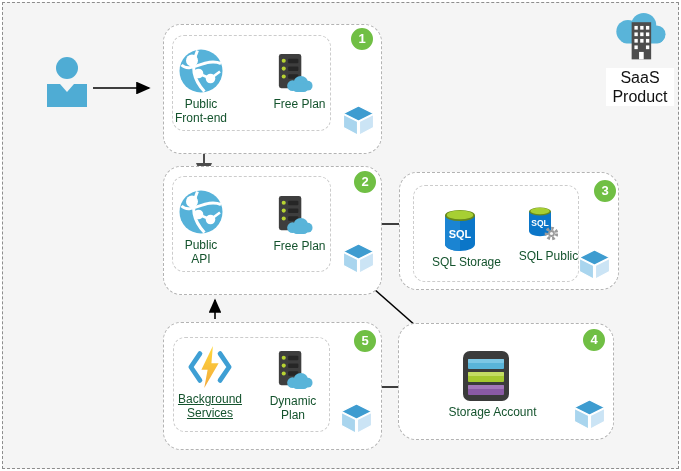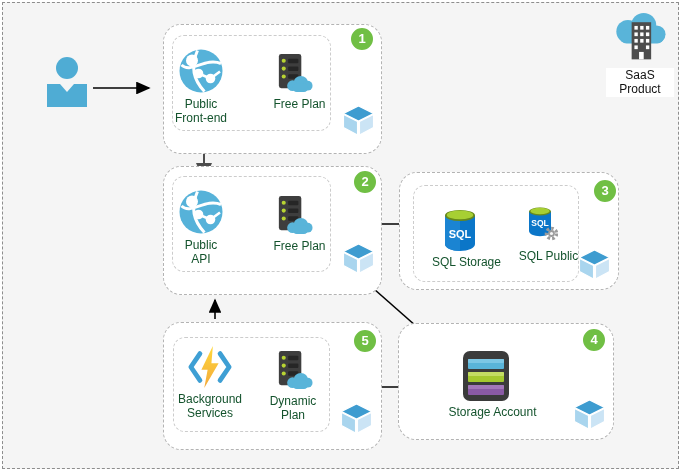--- a/index.html
+++ b/index.html
@@ -9,25 +9,25 @@
   .arrows{position:absolute;left:0;top:0;width:677px;height:467px;pointer-events:none;}
   .group{position:absolute;background:#ffffff;border:1px dashed #b3b3b3;border-radius:18px;}
   .inner{position:absolute;border:1px dashed #cccccc;border-radius:12px;}
   .badge{position:absolute;width:26px;height:26px;border-radius:50%;background:#70bf44;
     border:2px solid #ffffff;box-sizing:border-box;color:#fff;
     font:700 13px/22px "Liberation Sans",sans-serif;text-align:center;}
   .cube{position:absolute;width:35px;height:31px;}
   .item{position:absolute;display:flex;flex-direction:column;align-items:center;}
   .lbl{margin-top:4px;font-size:12px;line-height:1.15;color:#14532d;text-align:center;}
   .nowrap{white-space:nowrap;margin-left:13px;}
-  .w62{max-width:62px;} .w46{max-width:46px;} .w84{max-width:84px;} .w56{max-width:56px;}
+  .w62{max-width:62px;} .w46{max-width:46px;} .w84{max-width:84px;text-decoration:underline;} .w56{max-width:56px;}
   .user{position:absolute;left:42px;top:54px;}
   .saas{position:absolute;left:603px;top:9px;width:68px;display:flex;
     flex-direction:column;align-items:center;}
-  .saas-lbl{margin-top:4px;font-size:12px;line-height:1.2;color:#111;text-align:center;
+  .saas-lbl{margin-top:4px;font-size:16px;line-height:1.2;color:#111;text-align:center;
     background:#ffffff;padding:0 2px;}
   svg{display:block;}
 </style>
 </head>
 <body>
 
 <svg width="0" height="0" style="position:absolute" aria-hidden="true">
   <defs>
     <symbol id="sym-globe" viewBox="0 0 46 46">
       <circle cx="23" cy="23" r="21.5" fill="#56b2d9"></circle>

